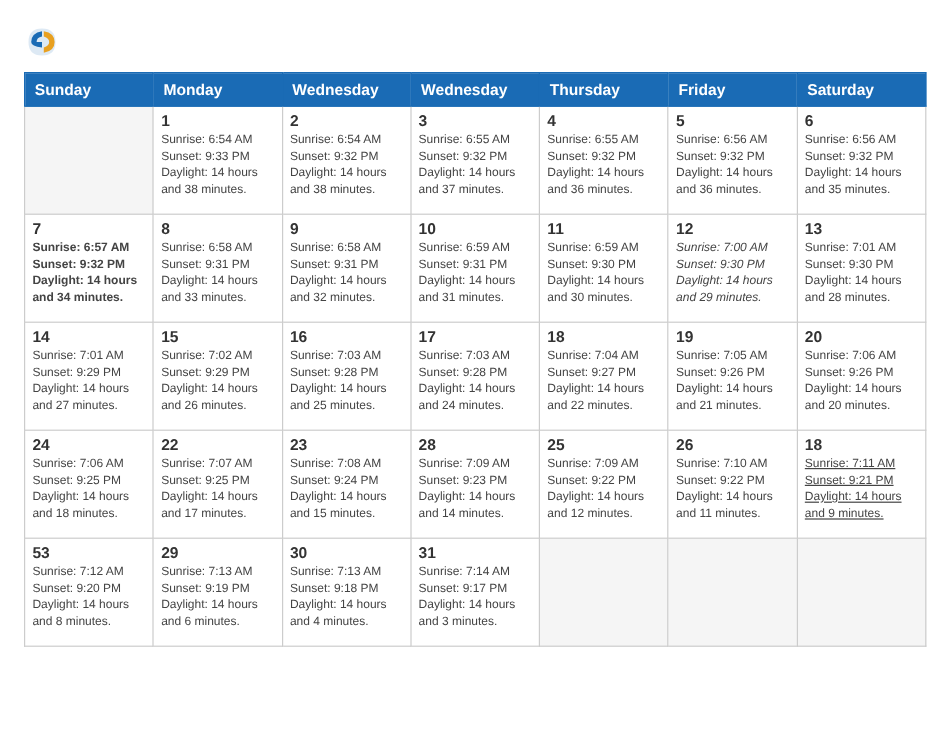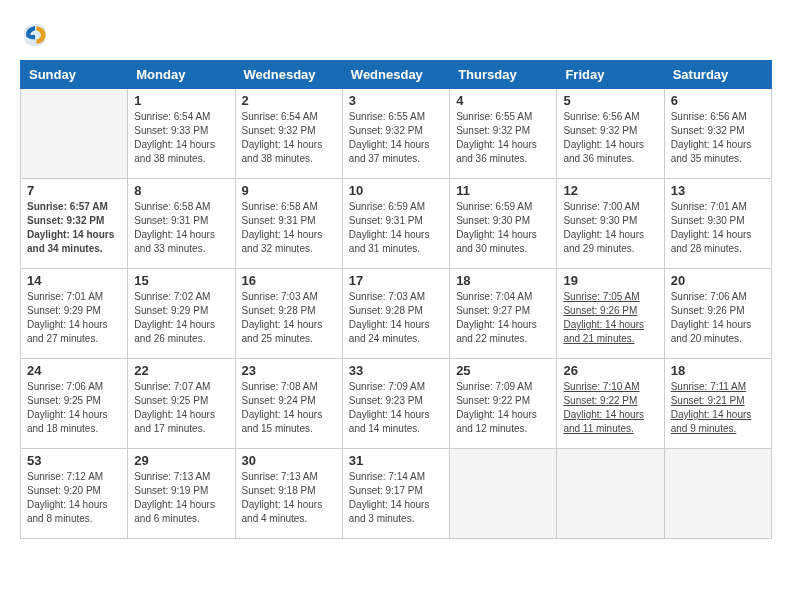--- a/index.html
+++ b/index.html
@@ -203,21 +203,21 @@
         </td>
         <td>
           <span class="day-number">11</span>
           <div class="day-info" style="white-space: pre-line;">Sunrise: 6:59 AM
 Sunset: 9:30 PM
 Daylight: 14 hours
 and 30 minutes.</div>
         </td>
         <td>
           <span class="day-number">12</span>
-          <div class="day-info" style="white-space: pre-line;">Sunrise: 7:00 AM
+          <div class="day-info" style="white-space: pre-line; font-style: italic;">Sunrise: 7:00 AM
 Sunset: 9:30 PM
 Daylight: 14 hours
 and 29 minutes.</div>
         </td>
         <td>
           <span class="day-number">13</span>
           <div class="day-info" style="white-space: pre-line;">Sunrise: 7:01 AM
 Sunset: 9:30 PM
 Daylight: 14 hours
 and 28 minutes.</div>
@@ -254,21 +254,21 @@
         </td>
         <td>
           <span class="day-number">18</span>
           <div class="day-info" style="white-space: pre-line;">Sunrise: 7:04 AM
 Sunset: 9:27 PM
 Daylight: 14 hours
 and 22 minutes.</div>
         </td>
         <td>
           <span class="day-number">19</span>
-          <div class="day-info" style="white-space: pre-line; text-decoration: underline;">Sunrise: 7:05 AM
+          <div class="day-info" style="white-space: pre-line;">Sunrise: 7:05 AM
 Sunset: 9:26 PM
 Daylight: 14 hours
 and 21 minutes.</div>
         </td>
         <td>
           <span class="day-number">20</span>
           <div class="day-info" style="white-space: pre-line;">Sunrise: 7:06 AM
 Sunset: 9:26 PM
 Daylight: 14 hours
 and 20 minutes.</div>
@@ -290,36 +290,36 @@
 and 17 minutes.</div>
         </td>
         <td>
           <span class="day-number">23</span>
           <div class="day-info" style="white-space: pre-line;">Sunrise: 7:08 AM
 Sunset: 9:24 PM
 Daylight: 14 hours
 and 15 minutes.</div>
         </td>
         <td>
-          <span class="day-number">33</span>
+          <span class="day-number">28</span>
           <div class="day-info" style="white-space: pre-line;">Sunrise: 7:09 AM
 Sunset: 9:23 PM
 Daylight: 14 hours
 and 14 minutes.</div>
         </td>
         <td>
           <span class="day-number">25</span>
           <div class="day-info" style="white-space: pre-line;">Sunrise: 7:09 AM
 Sunset: 9:22 PM
 Daylight: 14 hours
 and 12 minutes.</div>
         </td>
         <td>
           <span class="day-number">26</span>
-          <div class="day-info" style="white-space: pre-line; text-decoration: underline;">Sunrise: 7:10 AM
+          <div class="day-info" style="white-space: pre-line;">Sunrise: 7:10 AM
 Sunset: 9:22 PM
 Daylight: 14 hours
 and 11 minutes.</div>
         </td>
         <td>
           <span class="day-number">18</span>
           <div class="day-info" style="white-space: pre-line; text-decoration: underline;">Sunrise: 7:11 AM
 Sunset: 9:21 PM
 Daylight: 14 hours
 and 9 minutes.</div>

